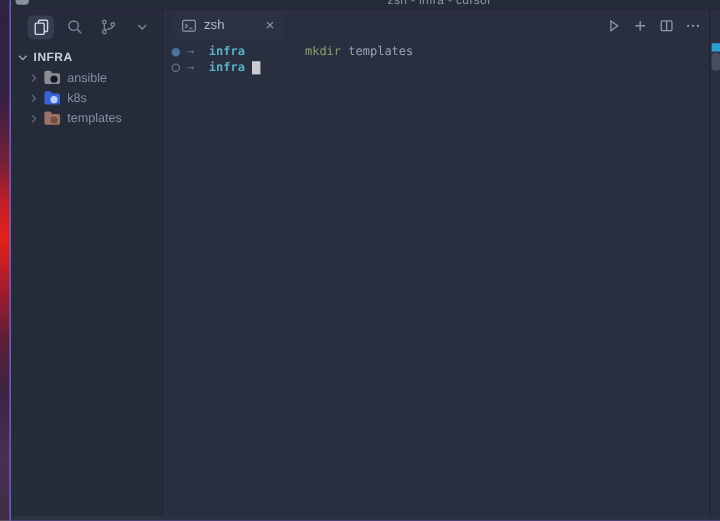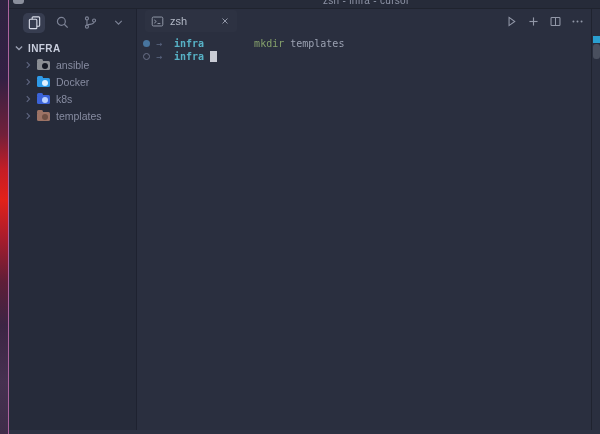--- a/index.html
+++ b/index.html
@@ -9,21 +9,21 @@
     background:linear-gradient(180deg,
       #2e2340 0%, #332044 18%, #72203a 31%, #c41d26 39%,
       #e32119 46%, #a81c2c 55%, #5e1e38 65%, #3c2544 75%,
       #463150 88%, #3f2d49 100%);
     position:relative;
   }
 
   
   .window {
     position:absolute; left:8px; top:0; width:592px; height:434px;
-    background:#ec4899; border-left:1px solid rgba(96,130,165,0.45);
+    background:#8b5cf6; border-left:1px solid rgba(96,130,165,0.45);
   }
   .titlebar {
     position:relative; height:9px; background:#262b39; overflow:hidden;
     border-bottom:1px solid rgba(0,0,0,0.18);
   }
   .titlebar-text {
     position:absolute; left:314px; top:-5px; font-size:10px; color:#8f95a7;
     white-space:nowrap; letter-spacing:0.3px;
   }
   .titlebar-blob {
@@ -181,31 +181,20 @@
             <svg width="10" height="10" viewBox="0 0 16 16" fill="none" stroke="currentColor" stroke-width="1.8">
                 <polyline points="6,3.5 10.5,8 6,12.5"></polyline>
               </svg>
           </span>
           <span class="folder-icon" style="background-color: rgb(138, 141, 147);">
             <span class="folder-emblem" style="background-color: rgb(20, 24, 36);"></span>
           </span>
           <span class="tree-label">ansible</span>
         </div>
 
-        <div class="tree-row">
-          <span class="chev">
-            <svg width="10" height="10" viewBox="0 0 16 16" fill="none" stroke="currentColor" stroke-width="1.8">
-                <polyline points="6,3.5 10.5,8 6,12.5"></polyline>
-              </svg>
-          </span>
-          <span class="folder-icon" style="background-color: rgb(46, 154, 232);">
-            <span class="folder-emblem" style="background-color: rgb(223, 240, 255);"></span>
-          </span>
-          <span class="tree-label">Docker</span>
-        </div>
 
         <div class="tree-row">
           <span class="chev">
             <svg width="10" height="10" viewBox="0 0 16 16" fill="none" stroke="currentColor" stroke-width="1.8">
                 <polyline points="6,3.5 10.5,8 6,12.5"></polyline>
               </svg>
           </span>
           <span class="folder-icon" style="background-color: rgb(59, 99, 216);">
             <span class="folder-emblem" style="background-color: rgb(185, 208, 255);"></span>
           </span>

